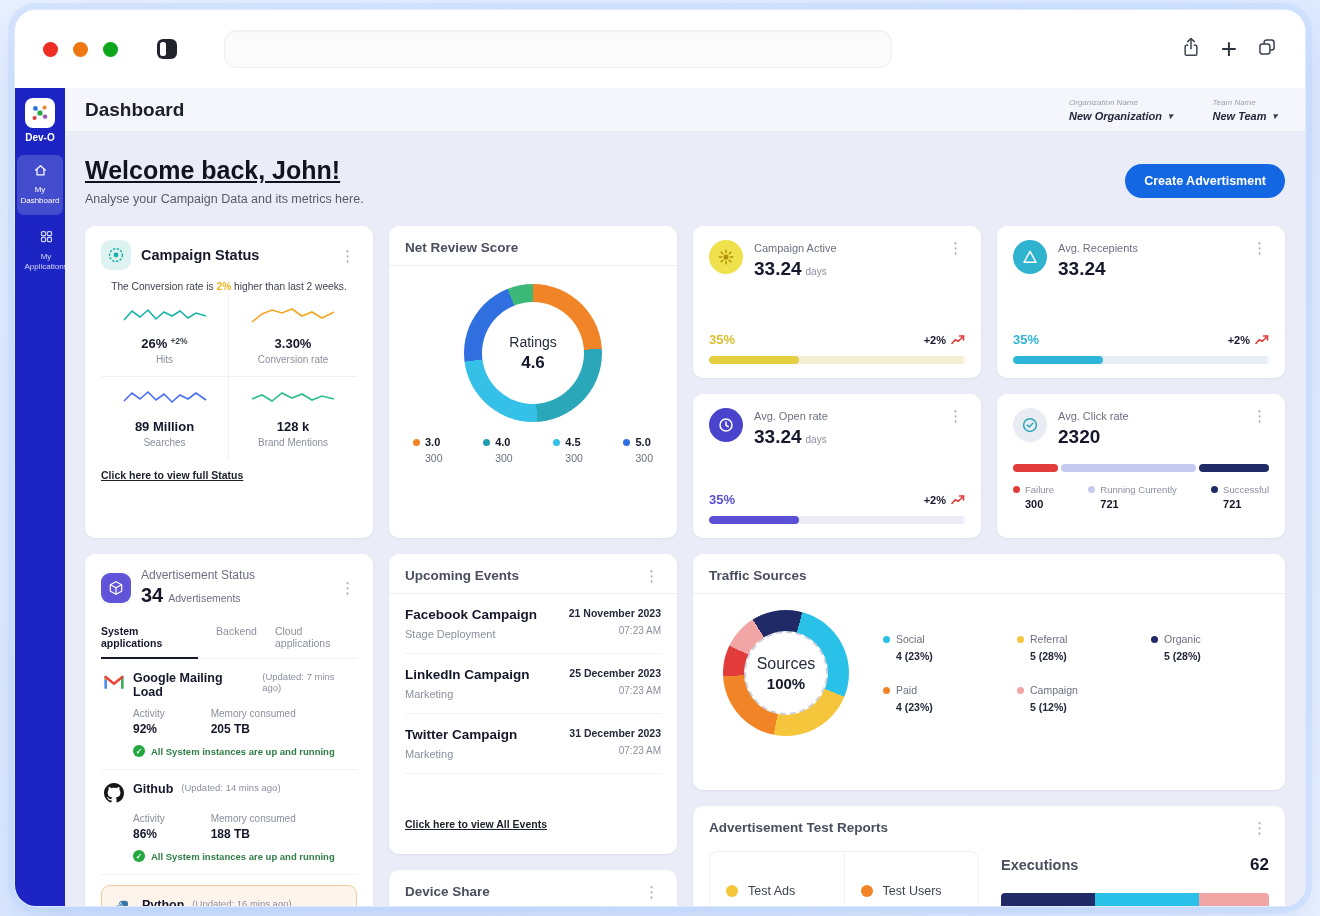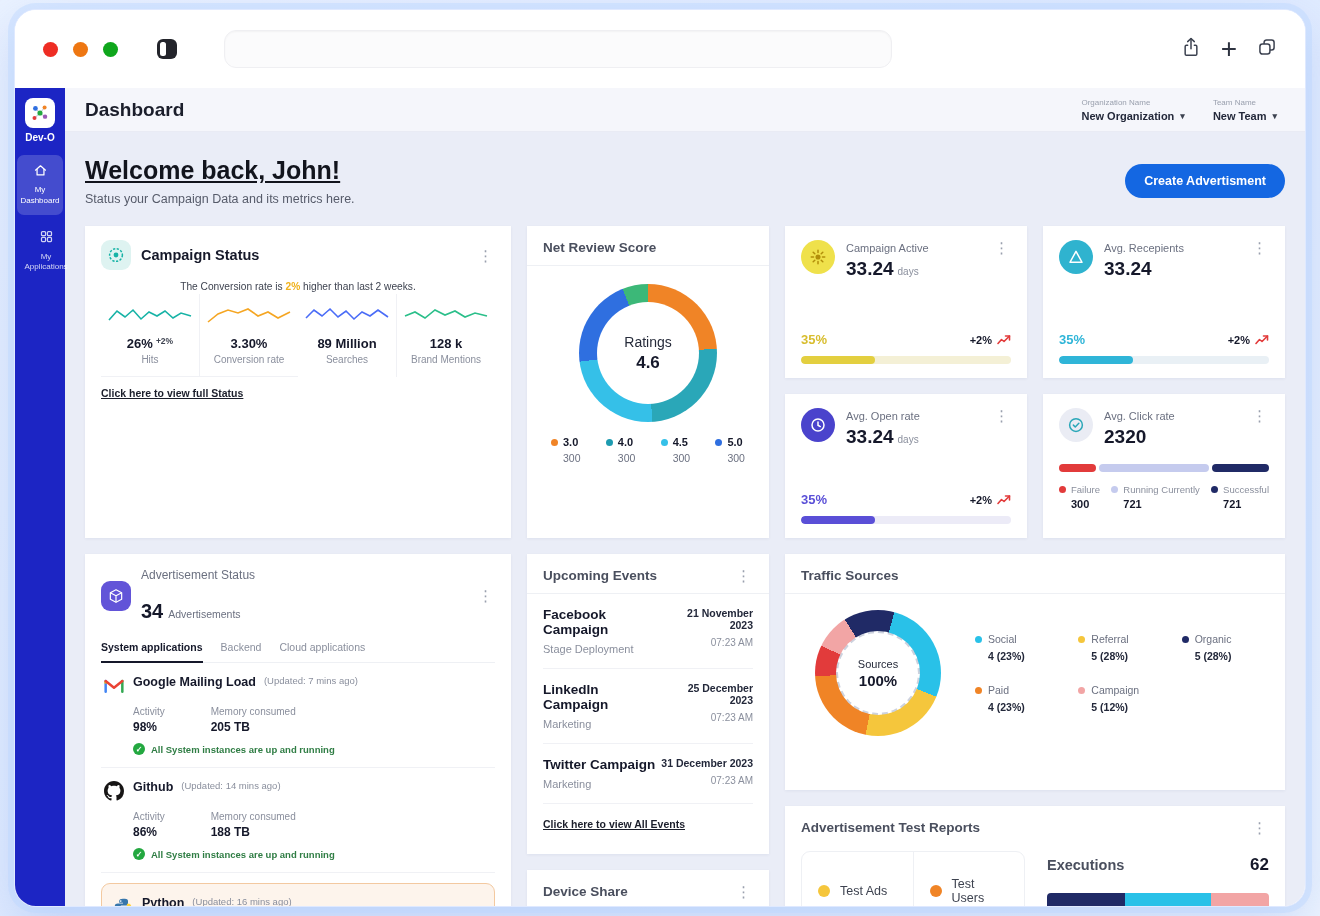--- a/index.html
+++ b/index.html
@@ -30,54 +30,54 @@
   .side { width:50px; flex-shrink:0; background:#1c25c4; display:flex; flex-direction:column; align-items:center; padding-top:10px; }
   .logo-box { width:30px; height:30px; background:#fff; border-radius:8px; display:grid; place-items:center; }
   .logo-text { color:#fff; font-size:10px; font-weight:bold; margin:4px 0 12px; }
   .nav-item { width:46px; padding:8px 2px 9px; margin-bottom:6px; border-radius:7px; display:flex; flex-direction:column;
               align-items:center; gap:4px; color:#fff; font-size:8px; text-align:center; line-height:1.3; cursor:pointer; }
   .nav-item.active { background:rgba(255,255,255,.18); }
   .nav-item.dim { opacity:.8;margin-left:12px; }
   .main { flex:1; display:flex; flex-direction:column; min-width:0; }
   .topbar { height:44px; background:#f5f6fb; display:flex; align-items:center; padding:0 20px; border-bottom:1px solid #e9ebf4; }
   .page-title { font-size:19px; font-weight:700; color:#1b1e2b; }
-  .selectors { margin-left:auto; display:flex; gap:28px; padding-right:8px; }
+  .selectors { margin-left:auto; display:flex; gap:40px; padding-right:8px;font-style:italic; }
   .sel .cap { font-size:8px; color:#9aa0ae; margin-bottom:3px; }
   .sel .val { font-size:11px; font-weight:700; color:#23283a; display:flex; gap:6px; align-items:center; cursor:pointer; }
   .chev { font-size:9px; color:#3c4250; }
   .content { height:776px; padding:16px 20px 0; background:#eaedf7; overflow:hidden; }
   
   .welcome-row { display:flex; align-items:center; margin:8px 0 20px; }
   .welcome-title { font-size:25px; font-weight:700; color:#12141d; margin-bottom:7px;text-decoration:underline; }
   .welcome-sub { font-size:12.5px; color:#565b6a; }
   .cta { margin-left:auto; background:#1467e2; color:#fff; border:none; border-radius:17px; padding:10px 19px;
          font-size:12.5px; font-weight:600; cursor:pointer; font-family:inherit; }
   
   .grid { display:grid; grid-template-columns:repeat(4,1fr); gap:16px; align-items:start; }
-  .card { background:#fff; border-radius:0; padding:14px 16px; box-shadow:0 1px 3px rgba(25,35,80,.06); }
+  .card { background:#fff; border-radius:10px; padding:14px 16px; box-shadow:0 1px 3px rgba(25,35,80,.06); }
   .kebab { margin-left:auto; background:none; border:none; color:#9aa0ae; font-size:15px; cursor:pointer; line-height:1; padding:0 2px; font-family:inherit; }
   .card-head { display:flex; align-items:center; gap:10px; }
   .card-title { font-size:14.5px; color:#16192a; font-weight:700; }
   .card-title-grey { font-size:13.5px; color:#4a4f5e; font-weight:600; }
   .divider { height:1px; background:#eef0f4; margin:10px -16px 0; }
   .sq-icon { width:30px; height:30px; border-radius:9px; display:grid; place-items:center; flex-shrink:0; }
   .teal-bg { background:#def3f1; }
   .purple-bg { background:#6254d8; }
   .cir-icon { width:34px; height:34px; border-radius:50%; display:grid; place-items:center; flex-shrink:0; }
   .yellow-cir { background:#efe14b; } .cyan-cir { background:#2fb3cf; }
   .purple-cir { background:#4a43cc; } .grey-cir { background:#eaecf4; }
   .dot { width:7px; height:7px; border-radius:50%; flex-shrink:0; }
   .c-orange{background:#f08426;} .c-tealdark{background:#1d9bb0;} .c-cyan{background:#35c0e8;} .c-blue{background:#2f6fe0;}
   .c-red{background:#e23b3b;} .c-lav{background:#c5cbee;} .c-navy{background:#202a66;}
   .c-skyblue{background:#29c1e8;} .c-yellow{background:#f5c63c;} .c-orange2{background:#f08426;} .c-pink{background:#f2a5a5;}
   
   .c-campaign-status { height:312px; grid-column:1; }
   .note { font-size:10.2px; color:#3e4350; text-align:center; margin:11px 0 2px; }
   .note .hl { color:#f0b11a; font-weight:700; }
-  .stats-grid { display:grid; grid-template-columns:1fr 1fr 1fr 1fr; margin-top:2px; }
+  .stats-grid { display:grid; grid-template-columns:1fr 1fr; margin-top:2px; }
   .stat-cell { padding:10px 6px 11px; text-align:center; }
   .stat-cell.bb { border-bottom:1px solid #f0f1f5; }
   .stat-cell.br { border-right:1px solid #f0f1f5; }
   .spark { display:block; margin:0 auto 6px; }
   .stat-val { font-size:13px; font-weight:700; color:#15182a; }
   .stat-val .delta { font-size:8.5px; color:#3e4350; font-weight:600; margin-left:3px; vertical-align:top; }
   .stat-label { font-size:10px; color:#8a8f9d; margin-top:3px; }
   .link { display:inline-block; margin-top:10px; font-size:10.5px; font-weight:700; color:#1b1e2b; text-decoration:underline; cursor:pointer; }
   
   .c-net-review { height:312px; grid-column:2; }
@@ -108,21 +108,21 @@
   .fill { height:100%; border-radius:4px; width:35%; }
   .fill.yellow{background:#e3cf3f;} .fill.cyan{background:#2fb5d8;} .fill.purple{background:#5a4fd7;}
   .seg-bar { display:flex; gap:3px; height:8px; margin:16px 0 12px; }
   .seg { border-radius:4px; height:100%; }
   .seg-legend { display:flex; justify-content:space-between; }
   .sl-item .top { display:flex; align-items:center; gap:5px; font-size:9.5px; color:#8a8f9d; }
   .sl-item .cnt { font-size:11px; font-weight:700; color:#15182a; margin-left:12px; margin-top:3px; }
   
   .c-adv-status { grid-column:1; height:560px; }
   .as-title { font-size:12px; color:#6b7080; }
-  .as-count-row { margin-top:18px; }
+  .as-count-row { margin-top:2px; }
   .as-count { font-size:20px; font-weight:700; color:#15182a; }
   .as-count-label { font-size:10.5px; color:#6b7080; margin-left:5px; }
   .tabs { display:flex; gap:18px; margin-top:12px; border-bottom:1px solid #eef0f4; }
   .tab { font-size:10.5px; color:#8a8f9d; padding:6px 0 8px; cursor:pointer; }
   .tab.active { color:#15182a; font-weight:700; border-bottom:2px solid #15182a; margin-bottom:-1px; }
   .app-row { padding:12px 2px; border-bottom:1px solid #f0f1f5; }
   .app-row-head { display:flex; gap:8px; }
   .app-ic { width:22px; height:22px; display:grid; place-items:center; flex-shrink:0; }
   .app-name { font-size:12.5px; font-weight:700; color:#15182a; }
   .app-upd { font-size:9.5px; color:#8a8f9d; }
@@ -143,21 +143,21 @@
   .ev-time { font-size:10px; color:#8a8f9d; margin-top:6px; }
   .c-events .link { margin-top:auto; margin-bottom:10px; }
   .c-device { height:120px; }
   
   .col34 { grid-column:3 / 5; display:flex; flex-direction:column; gap:16px; }
   .c-traffic { height:236px; }
   .tr-content { display:flex; align-items:center; gap:34px; padding:16px 10px 0 14px; }
   .donut2 { width:126px; height:126px; border-radius:50%; display:grid; place-items:center; flex-shrink:0;
     background:conic-gradient(from 15deg, #29c1e8 0 27%, #f5c63c 27% 49%, #f08426 49% 70%, #e23b3b 70% 78%, #f2a5a5 78% 87%, #202a66 87% 100%); }
   .hole2 { width:84px; height:84px; background:#fff; border-radius:50%; border:2px dashed #cdd2de; display:grid; place-items:center; }
-  .hole2 .lab { font-size:11px; color:#262b3a; text-align:center; }
+  .hole2 .lab { font-size:16px; color:#262b3a; text-align:center; }
   .hole2 .val { font-size:15px; font-weight:700; text-align:center; margin-top:2px; }
   .tr-legend { display:grid; grid-template-columns:repeat(3,1fr); gap:22px 26px; flex:1; }
   .tr-item .top { display:flex; gap:6px; align-items:center; font-size:10.5px; color:#6b7080; }
   .tr-item .val { font-size:10.5px; color:#23283a; margin-top:5px; margin-left:13px; font-weight:600; }
   
   .c-reports { height:260px; }
   .rep-head { display:flex; align-items:center; }
   .rep-content { display:flex; gap:22px; margin-top:16px; }
   .rep-panel { flex:1; border:1px solid #eef0f4; border-radius:9px; display:flex; min-height:80px; }
   .rep-cell { flex:1; display:flex; align-items:center; gap:10px; padding:20px 16px; font-size:12.5px; color:#3e4350; }
@@ -261,21 +261,21 @@
             </div>
           </div>
         </div>
       </div>
 
       <div class="content">
 
         <div class="welcome-row">
           <div>
             <div class="welcome-title">Welcome back, John!</div>
-            <div class="welcome-sub">Status your Campaign Data and its metrics here.</div>
+            <div class="welcome-sub">Analyse your Campaign Data and its metrics here.</div>
           </div>
           <button class="cta">Create Advertisment</button>
         </div>
 
         <div class="grid">
 
           <section class="card c-campaign-status">
             <div class="card-head">
               <span class="sq-icon teal-bg">
                 <svg width="18" height="18" viewBox="0 0 24 24" fill="none">
@@ -527,21 +527,21 @@
                     <path d="M2 6 V3" stroke="#fbbc04" stroke-width="3"></path>
                     <path d="M2 3 l10 8 10-8" stroke="#ea4335" stroke-width="3" fill="none" stroke-linecap="round" stroke-linejoin="round"></path>
                   </svg>
                 </span>
                 <span class="app-name">Google Mailing Load</span>
                 <span class="app-upd">(Updated: 7 mins ago)</span>
               </div>
               <div class="app-stats">
                 <div class="app-stat">
                     <div class="lab">Activity</div>
-                    <div class="val">98%</div>
+                    <div class="val">92%</div>
                   </div>
                 <div class="app-stat">
                     <div class="lab">Memory consumed</div>
                     <div class="val">205 TB</div>
                   </div>
               </div>
               <div class="app-status">
                   <span class="check-badge">✓</span>
                   <span>All System instances are up and running</span>
                 </div>

